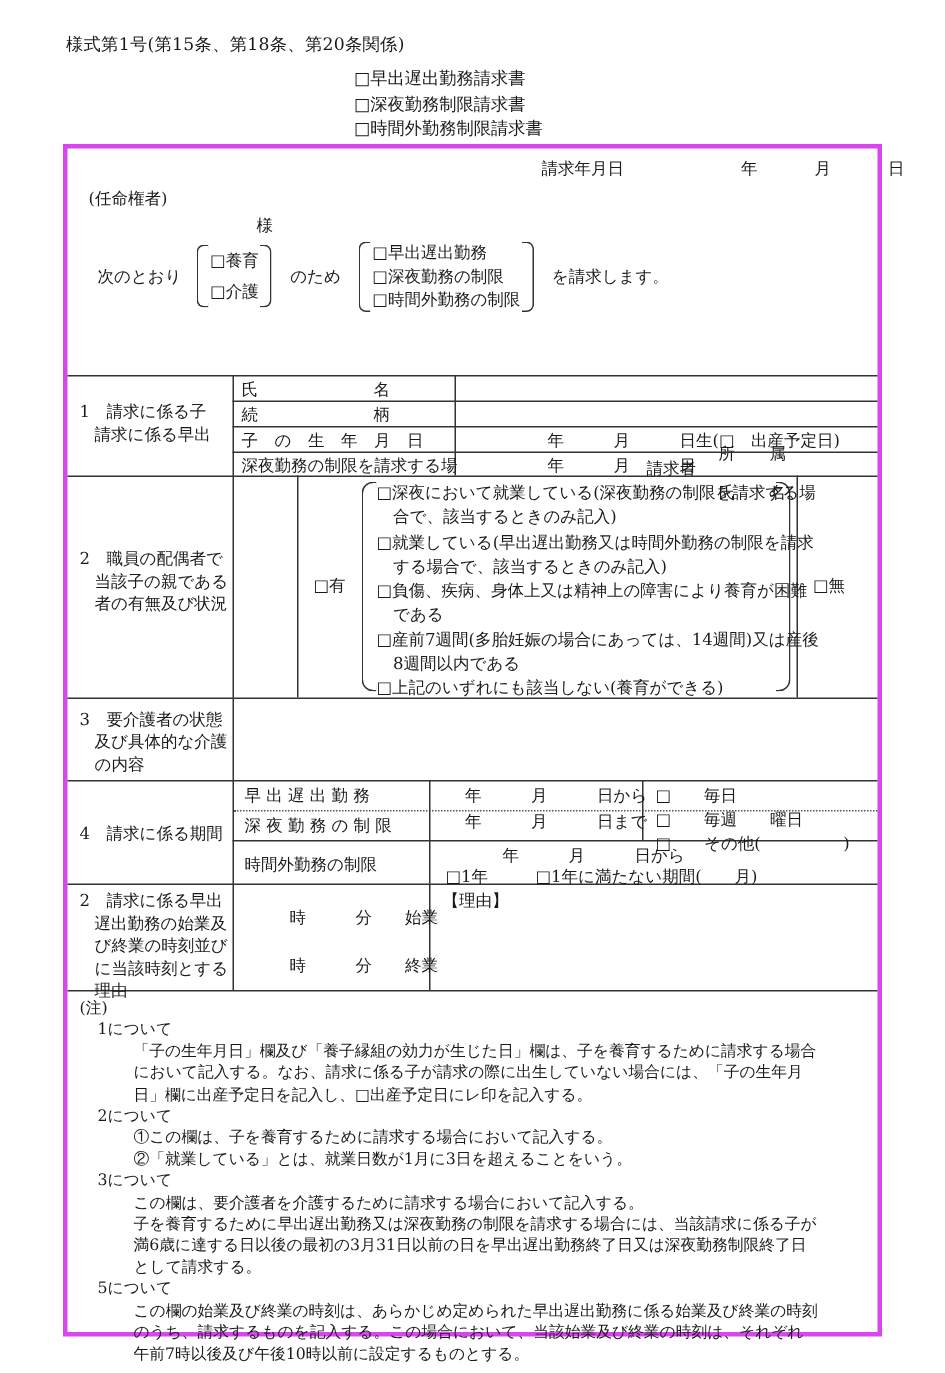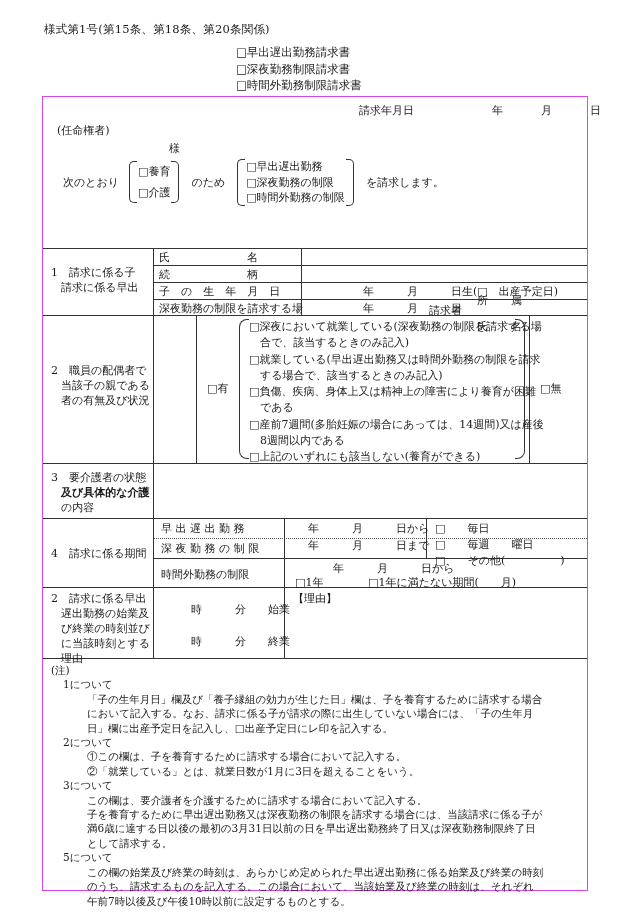--- a/index.html
+++ b/index.html
@@ -19,21 +19,21 @@
   .title-block{
     position:absolute;left:236px;top:44px;
     font-size:11.5px;line-height:16.5px;
   }
   .title-block div{white-space:nowrap;}
 
   
   .frame{
     position:absolute;left:42px;top:96px;
     width:546px;height:795px;
-    border:1px solid #d946ef;
+    border:3px solid #d946ef;
     box-sizing:border-box;
   }
 
   
   .h-rule{position:absolute;left:0;right:0;height:0;border-top:1px solid #333;}
   .v-rule{position:absolute;top:0;bottom:0;width:0;border-left:1px solid #333;}
   .h-dot{position:absolute;height:0;border-top:1px dotted #555;}
 
   
   .req-date{position:absolute;left:316px;top:6px;font-size:11px;white-space:nowrap;}
@@ -186,21 +186,21 @@
       <div class="li2">する場合で、該当するときのみ記入)</div>
       <div class="li">□負傷、疾病、身体上又は精神上の障害により養育が困難</div>
       <div class="li2">である</div>
       <div class="li">□産前7週間(多胎妊娠の場合にあっては、14週間)又は産後</div>
       <div class="li2">8週間以内である</div>
       <div class="li">□上記のいずれにも該当しない(養育ができる)</div>
     </div>
 
     <div class="rowlabel" style="left:8px;top:373px;width:100px;">
       <div>3　要介護者の状態</div>
-      <div style="padding-left:10px;font-weight:bold;">及び具体的な介護</div>
+      <div style="padding-left:10px;">及び具体的な介護</div>
       <div style="padding-left:10px;">の内容</div>
     </div>
     <div class="valuecell" style="left:118px;top:373px;width:420px;height:42px;"></div>
 
     <div class="rowlabel" style="left:8px;top:449px;width:100px;">4　請求に係る期間</div>
 
     <div class="sublabel" style="left:118px;top:424px;">早 出 遅 出 勤 務</div>
     <div class="sublabel" style="left:118px;top:444px;">深 夜 勤 務 の 制 限</div>
     <div class="sublabel" style="left:118px;top:470px;">時間外勤務の制限</div>
 
@@ -208,21 +208,21 @@
     <div class="valuecell" style="left:265px;top:441px;">年　　　月　　　日まで</div>
 
     <div class="valuecell" style="left:392px;top:424px;line-height:16px;">
       <div>□　　毎日</div>
       <div>□　　毎週　　曜日</div>
       <div>□　　その他(　　　　　)</div>
     </div>
 
     <div class="valuecell" style="left:290px;top:464px;">年　　　月　　　日から</div>
     <div class="valuecell" style="left:252px;top:478px;">□1年</div>
-    <div class="valuecell" style="left:325px;top:478px;">□1年に満たない期間(　　月)</div>
+    <div class="valuecell" style="left:312px;top:478px;">□1年に満たない期間(　　月)</div>
 
     <div class="rowlabel" style="left:8px;top:494px;width:104px;">
       <div>2　請求に係る早出</div>
       <div style="padding-left:10px;">遅出勤務の始業及</div>
       <div style="padding-left:10px;">び終業の時刻並び</div>
       <div style="padding-left:10px;">に当該時刻とする</div>
       <div style="padding-left:10px;">理由</div>
     </div>
 
     <div class="valuecell" style="left:148px;top:505px;">時　　　分　　始業</div>

